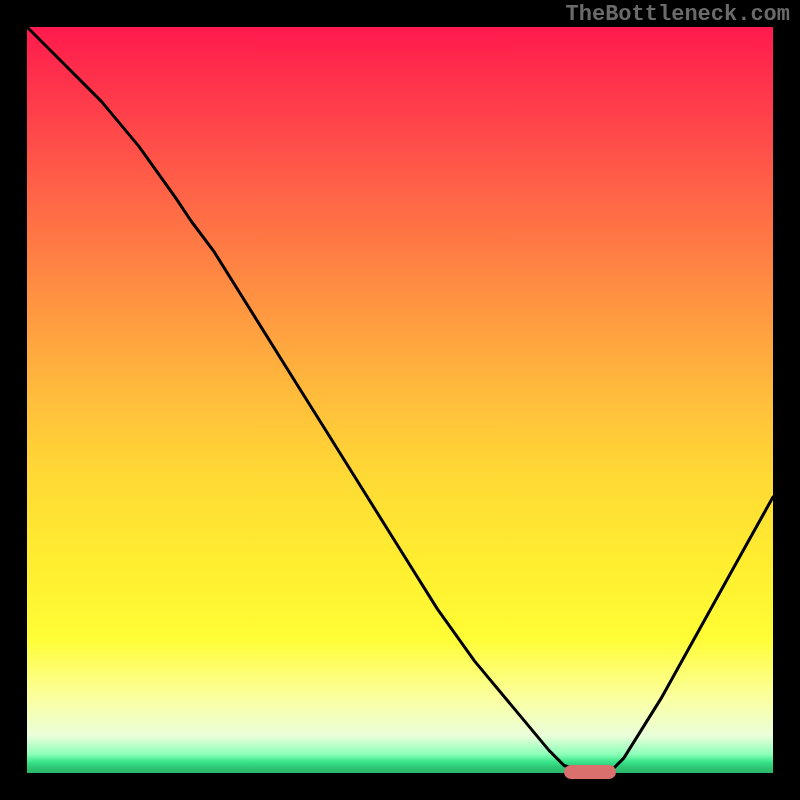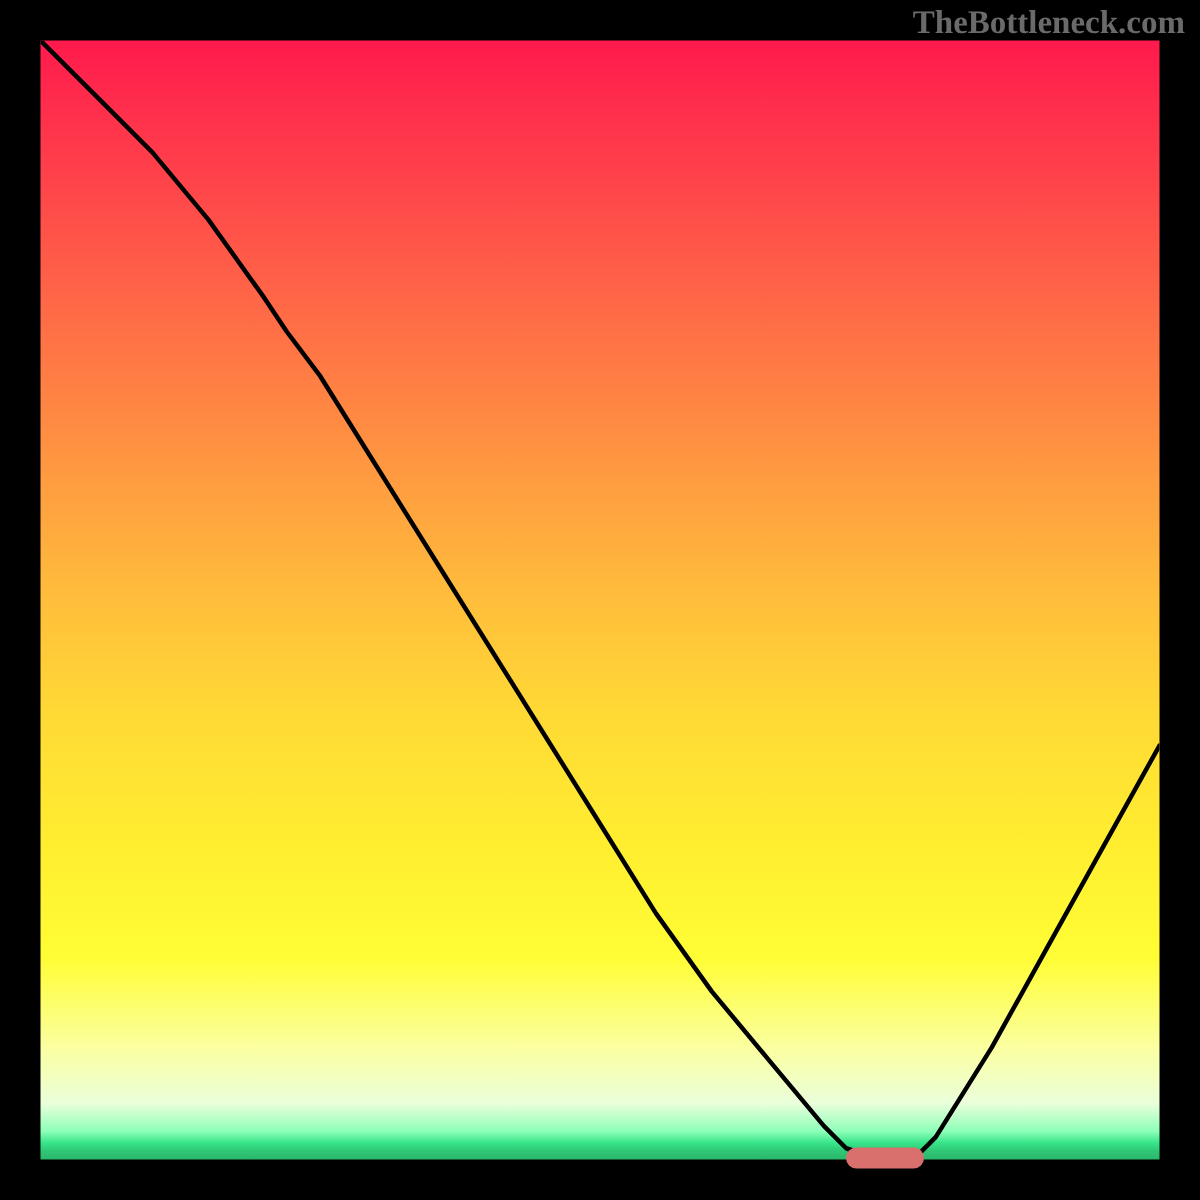--- a/index.html
+++ b/index.html
@@ -12,21 +12,21 @@
   }
   .container {
     position: relative;
     width: 800px;
     height: 800px;
   }
   .watermark {
     position: absolute;
     top: 2px;
     right: 10px;
-    font-family: Liberation Serif, serif;
+    font-family: Liberation Mono, monospace;
     font-size: 22px;
     font-weight: bold;
     color: #6a6a6a;
     z-index: 10;
   }
   .plot-area {
     position: absolute;
     left: 27px;
     top: 27px;
     width: 746px;

